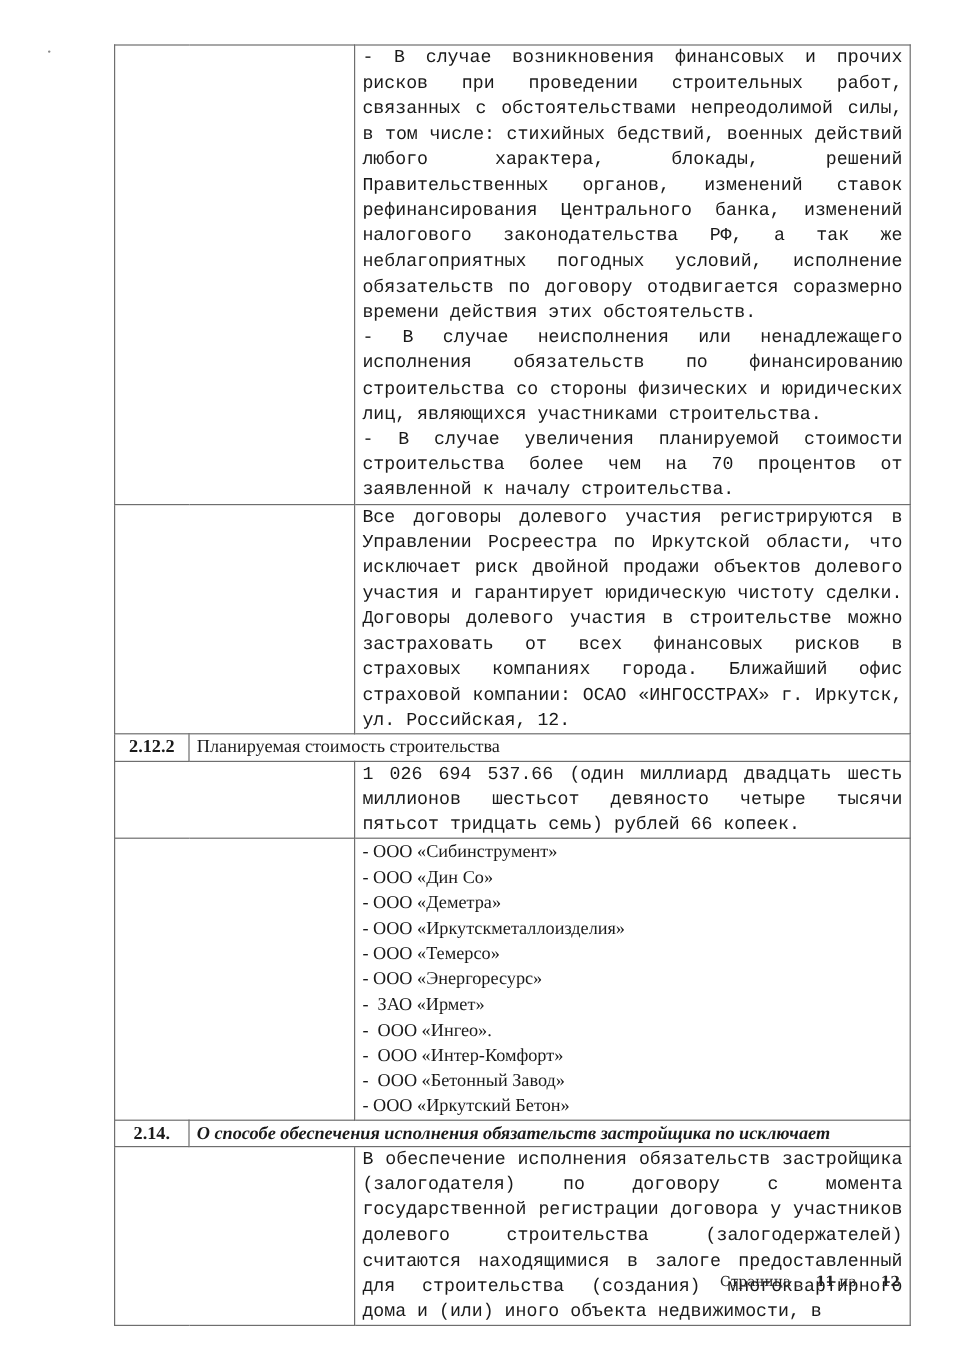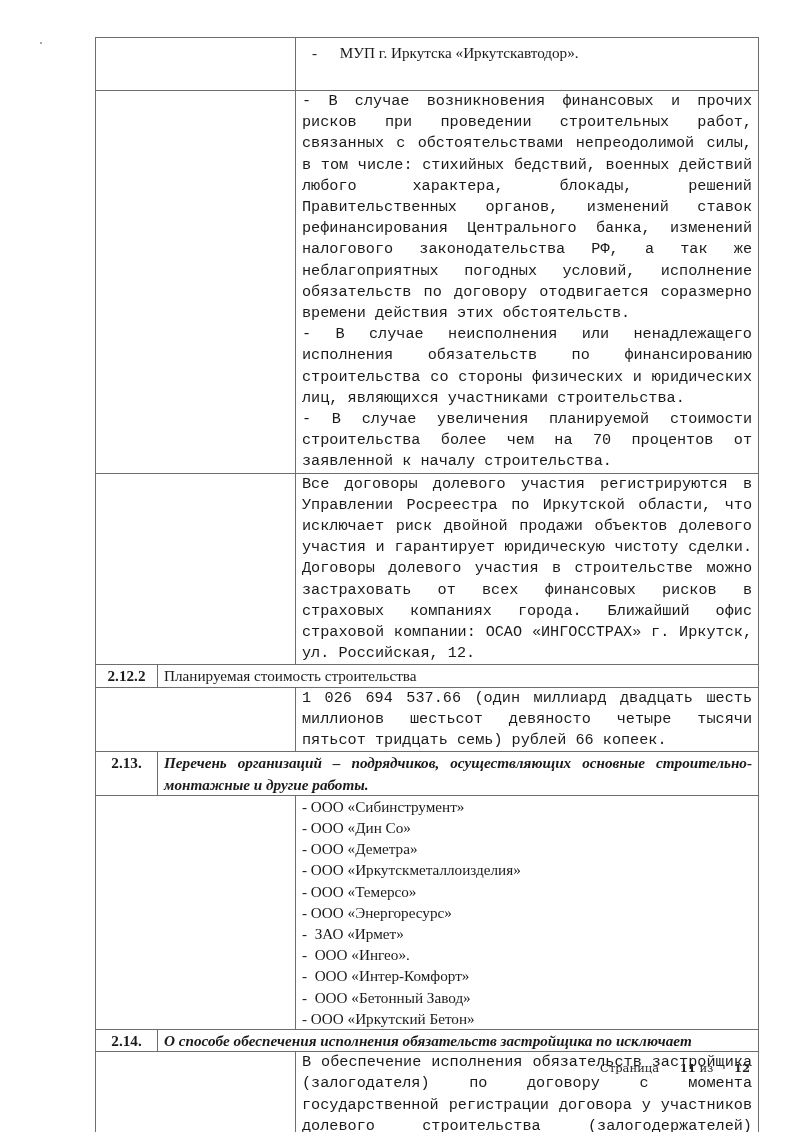--- a/index.html
+++ b/index.html
@@ -91,26 +91,20 @@
 <div class="speck"></div>
 
 <table class="doc-table">
   <colgroup>
     <col class="c-num">
     <col class="c-mid">
     <col class="c-body">
   </colgroup>
   <tbody>
 
-    <tr style="height:53px;">
-      <td colspan="2"></td>
-      <td class="top-item">
-        <p class="list-line">-      МУП г. Иркутска «Иркутскавтодор».</p>
-      </td>
-    </tr>
 
 
     <tr style="height:320px;">
       <td colspan="2"></td>
       <td class="body-cell">
         <p>- В случае возникновения финансовых и прочих рисков при проведении строительных работ, связанных с обстоятельствами непреодолимой силы, в том числе: стихийных бедствий, военных действий любого характера, блокады, решений Правительственных органов, изменений ставок рефинансирования Центрального банка, изменений налогового законодательства РФ, а так же неблагоприятных погодных условий, исполнение обязательств по договору отодвигается соразмерно времени действия этих обстоятельств.</p>
         <p>- В случае неисполнения или ненадлежащего исполнения обязательств по финансированию строительства со стороны физических и юридических лиц, являющихся  участниками строительства.</p>
         <p>- В случае увеличения планируемой стоимости  строительства более чем на 70 процентов от заявленной к началу строительства.</p>
       </td>
     </tr>
@@ -128,24 +122,20 @@
       <td colspan="2" class="sec-title-plain">Планируемая стоимость строительства</td>
     </tr>
 
     <tr>
       <td colspan="2"></td>
       <td class="body-cell">
         <p> 1 026 694 537.66 (один миллиард двадцать шесть миллионов шестьсот девяносто четыре тысячи пятьсот тридцать семь) рублей 66 копеек.</p>
       </td>
     </tr>
 
-    <tr>
-      <td class="sec-num">2.13.</td>
-      <td colspan="2" class="sec-title">Перечень организаций – подрядчиков, осуществляющих основные строительно-монтажные и другие работы.</td>
-    </tr>
 
     <tr>
       <td colspan="2"></td>
       <td>
         <p class="list-line">- ООО «Сибинструмент»</p>
         <p class="list-line">- ООО «Дин Со»</p>
         <p class="list-line">- ООО «Деметра»</p>
         <p class="list-line">- ООО «Иркутскметаллоизделия»</p>
         <p class="list-line">- ООО «Темерсо»</p>
         <p class="list-line">- ООО «Энергоресурс»</p>

